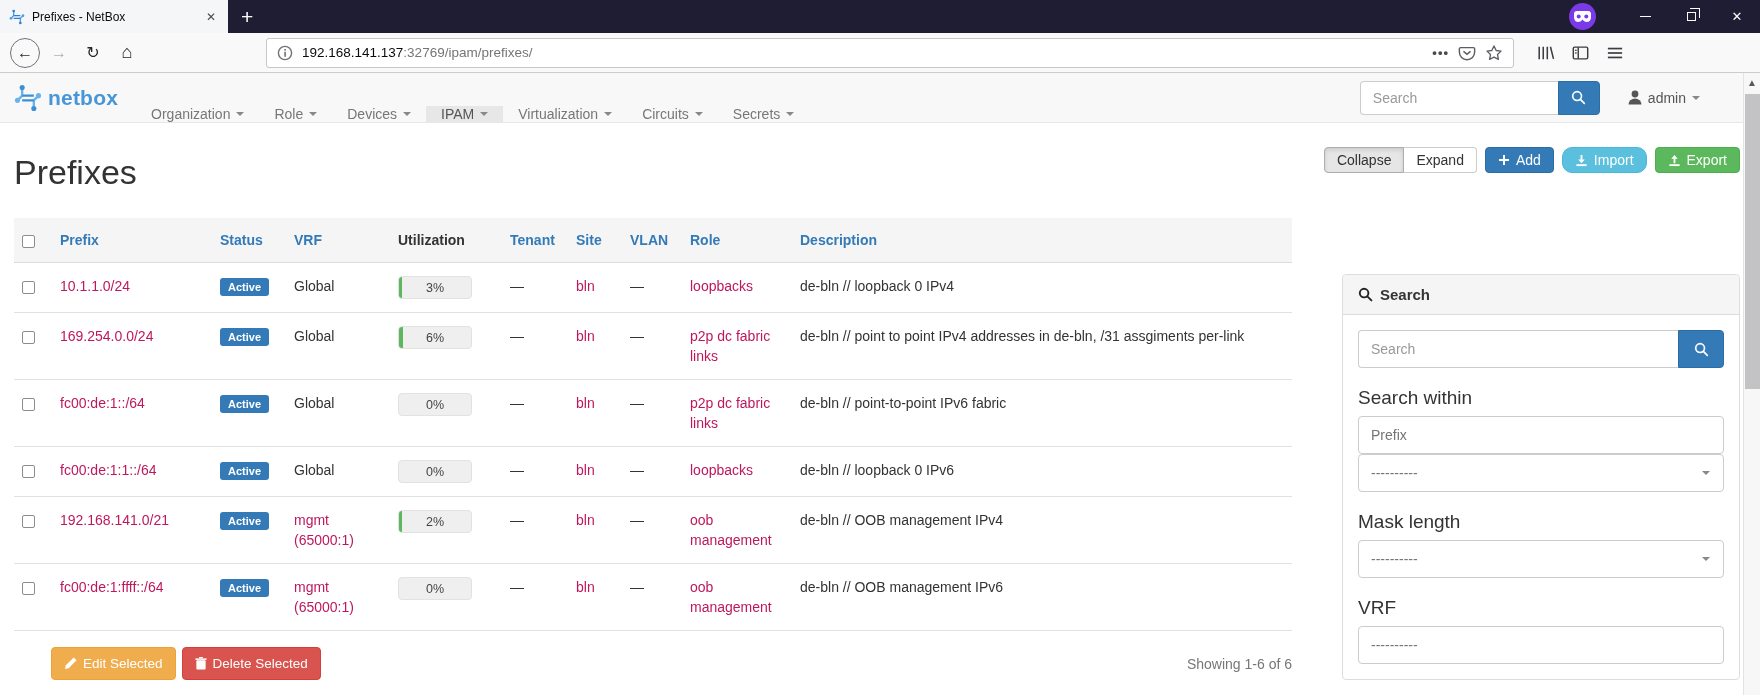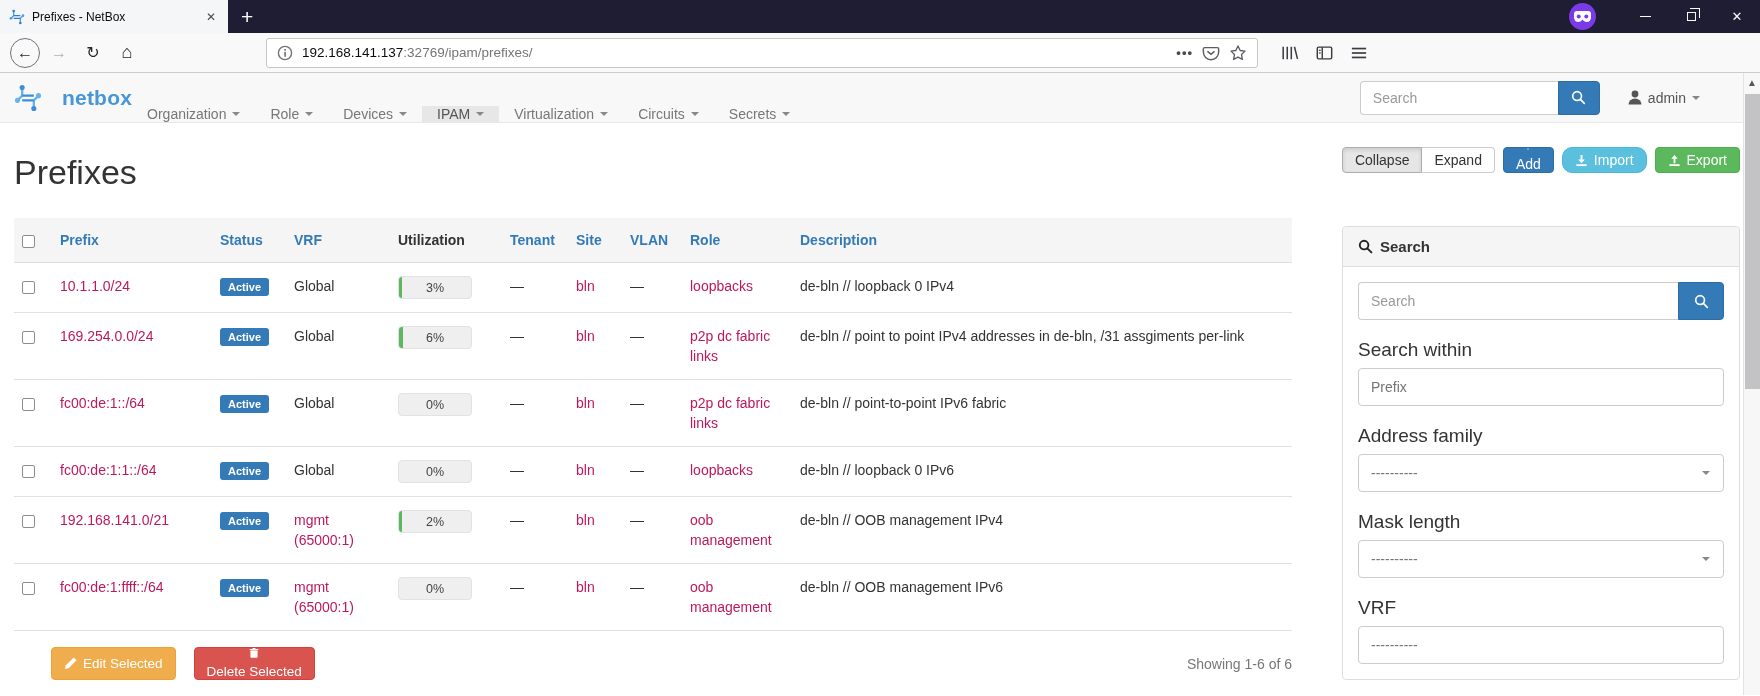--- a/index.html
+++ b/index.html
@@ -16,56 +16,56 @@
   .mask-btn { width:27px; height:27px; border-radius:50%; background:#8000d7; background:#7b3ae8; align-self:center; display:flex; align-items:center; justify-content:center; margin-right:26px; }
   .winbtn { width:46px; display:flex; align-items:center; justify-content:center; color:#f9f9fa; font-size:13px; }
   .min-glyph { width:11px; height:1.5px; background:#f9f9fa; display:block; }
   .restore-glyph { width:9px; height:9px; border:1.2px solid #f9f9fa; position:relative; display:block; }
   .restore-glyph:before { content:""; position:absolute; left:2px; bottom:2px; width:9px; height:9px; border:1.2px solid #f9f9fa; border-bottom:none; border-left:none; }
 
   .toolbar { height:40px; background:#f9f9fa; border-bottom:1px solid #cccccd; display:flex; align-items:center; padding:0 10px; gap:4px; }
   .navbtn { width:30px; height:30px; display:flex; align-items:center; justify-content:center; font-size:16px; color:#27262b; }
   .backbtn { border:1.5px solid #70707a; border-radius:50%; background:#f9f9fa; }
   .fwd { color:#b1b1b3; }
-  .urlbar { margin-left:120px; width:992px; height:30px; background:#fff; border:1px solid #c7c7c9; border-radius:3px; display:flex; align-items:center; padding:0 10px; gap:9px; }
+  .urlbar { margin-left:120px; width:1248px; height:30px; background:#fff; border:1px solid #c7c7c9; border-radius:3px; display:flex; align-items:center; padding:0 10px; gap:9px; }
   .urltext { font-size:13.5px; white-space:nowrap; }
   .urltext .host { color:#0c0c0d; }
   .urltext .rest { color:#757575; }
   .dots { color:#4a4a4f; font-size:13px; letter-spacing:1px; font-weight:700; }
   .tb-icons { display:flex; align-items:center; gap:16px; margin-left:18px; margin-right:4px; }
 
   
   .app { position:relative; height:622px; background:#fff; }
   .vscroll { position:absolute; top:0; right:0; width:17px; height:622px; background:#f7f7f8; border-left:1px solid #e3e3e4; }
   .vscroll .arr { display:block; text-align:center; color:#57575c; font-size:10px; padding-top:4px; }
   .vthumb { position:absolute; top:21px; left:1px; width:15px; height:295px; background:#c3c3c6; }
 
   .nb-navbar { height:50px; background:#f8f8f8; border-bottom:1px solid #e7e7e7; display:flex; align-items:stretch; padding-left:14px; padding-right:60px; }
-  .brand { display:flex; align-items:center; gap:20px; }
+  .brand { display:flex; align-items:center; gap:6px; margin-right:18px; }
   .brand-text { font-size:21px; font-weight:700; color:#4796d8; letter-spacing:.2px; }
   .nb-menu { display:flex; list-style:none; align-items:flex-end; }
   .nb-item { display:flex; align-items:center; gap:6px; padding:0 15px; font-size:14px; color:#777; cursor:pointer; }
   .nb-item.active { background:#e7e7e7; color:#555; }
   .caret { width:0; height:0; border-left:4px solid transparent; border-right:4px solid transparent; border-top:4px solid #888; display:inline-block; }
   .nb-right { margin-left:auto; display:flex; align-items:center; gap:28px; }
   .nb-search { display:flex; height:34px; }
   .nb-search input { width:198px; border:1px solid #ccc; border-right:none; border-radius:4px 0 0 4px; padding:0 12px; font-size:14px; font-family:inherit; color:#333; outline:none; }
   .nb-search input::placeholder, .ig-input::placeholder { color:#999; }
   .btn-search { width:42px; background:#337ab7; border:1px solid #2e6da4; border-radius:0 4px 4px 0; display:flex; align-items:center; justify-content:center; }
   .nb-user { display:flex; align-items:center; gap:6px; font-size:14px; color:#555; }
 
   .content { padding:24px 20px 0 14px; position:relative; }
   .head-buttons { position:absolute; top:24px; right:20px; display:flex; gap:8px; }
   .btn { height:26px; display:inline-flex; align-items:center; gap:6px; padding:0 12px; font-size:14px; border-radius:4px; border:1px solid transparent; cursor:pointer; font-family:inherit; }
   .btn-group { display:flex; }
   .btn-default { background:#fff; border-color:#ccc; color:#333; }
   .btn-default.pressed { background:#e6e6e6; border-color:#adadad; box-shadow:inset 0 2px 4px rgba(0,0,0,.12); }
   .btn-group .btn:first-child { border-radius:4px 0 0 4px; }
   .btn-group .btn:last-child { border-radius:0 4px 4px 0; border-left:none; }
-  .btn-primary { background:#337ab7; border-color:#2e6da4; color:#fff;flex-direction:column; }
+  .btn-primary { background:#337ab7; border-color:#2e6da4; color:#fff; }
   .btn-info { background:#5bc0de; border-color:#46b8da; color:#fff;border-radius:10px; }
   .btn-success { background:#5cb85c; border-color:#4cae4c; color:#fff; }
   .btn-warning { background:#f0ad4e; border-color:#eea236; color:#fff; }
   .btn-danger  { background:#d9534f; border-color:#d43f3a; color:#fff; }
   h1 { font-size:34px; font-weight:400; color:#333; margin:6px 0 26px; }
 
   .main { display:flex; align-items:flex-end; }
   .table-area { width:1278px; flex:none; }
   table { width:100%; border-collapse:collapse; table-layout:fixed; font-size:14px; line-height:20px; }
   thead th { background:#f5f5f5; text-align:left; padding:12px 8px; font-weight:700; color:#337ab7; border-bottom:1px solid #ddd; }
@@ -74,21 +74,21 @@
   a.lnk { color:#be185d; text-decoration:none; }
   .checkbox { appearance:none; -webkit-appearance:none; width:13px; height:13px; border:1px solid #8d8d8d; border-radius:2px; background:#fff; display:inline-block; vertical-align:middle; }
   .badge-active { display:inline-block; background:#337ab7; color:#fff; font-size:11px; font-weight:700; padding:3px 8px; border-radius:3px; line-height:12px; }
   .util { position:relative; width:74px; height:23px; background:#efefef; border:1px solid #e2e2e2; border-radius:4px; overflow:hidden; }
   .util-fill { position:absolute; left:0; top:0; bottom:0; background:#5cb85c; }
   .util-pct { position:absolute; inset:0; display:flex; align-items:center; justify-content:center; font-size:12.5px; color:#444; }
   .dash { color:#333; }
 
   .table-footer { display:flex; align-items:center; margin-top:16px; }
   .table-footer .btn { height:33px; font-size:13.5px;margin-left:37px; }
-  .table-footer .btn + .btn { margin-left:18px;flex-direction:column; }
+  .table-footer .btn + .btn { margin-left:6px; }
   .showing { margin-left:auto; color:#777; font-size:14px; }
 
   .side-panel { width:398px; flex:none; margin-left:auto; border:1px solid #ddd; border-radius:4px; background:#fff; }
   .panel-heading { background:#f5f5f5; border-bottom:1px solid #ddd; border-radius:4px 4px 0 0; padding:11px 15px; font-size:15px; font-weight:700; color:#333; display:flex; align-items:center; gap:7px; }
   .panel-body { padding:15px; }
   .input-group { display:flex; height:38px; }
   .ig-input { flex:1; border:1px solid #ccc; border-right:none; border-radius:4px 0 0 4px; padding:0 12px; font-size:14px; font-family:inherit; color:#333; outline:none; min-width:0; }
   .ig-btn { width:46px; background:#337ab7; border:1px solid #2e6da4; border-radius:0 4px 4px 0; display:flex; align-items:center; justify-content:center; }
   .f-label { margin:19px 0 7px; font-size:19px; color:#333; }
   .f-control { position:relative; height:38px; width:100%; border:1px solid #ccc; border-radius:4px; display:flex; align-items:center; padding:0 12px; font-size:14px; color:#777; background:#fff; }
@@ -444,21 +444,20 @@
                   <circle cx="6.5" cy="6.5" r="4.7" fill="none" stroke="#fff" stroke-width="1.8"></circle>
                   <line x1="10" y1="10" x2="14.2" y2="14.2" stroke="#fff" stroke-width="1.8" stroke-linecap="round"></line>
                 </svg>
             </div>
           </div>
           <div id="filter-fields">
               <div class="f-label">Search within</div>
               <div class="f-control">
                 <input type="text" placeholder="Prefix" style="">
               </div>
-              <div class="f-label">Address family</div>
               <div class="f-control">
                 <span>----------</span>
                 <span class="caret sel-caret"></span>
               </div>
               <div class="f-label">Mask length</div>
               <div class="f-control">
                 <span>----------</span>
                 <span class="caret sel-caret"></span>
               </div>
               <div class="f-label">VRF</div>

